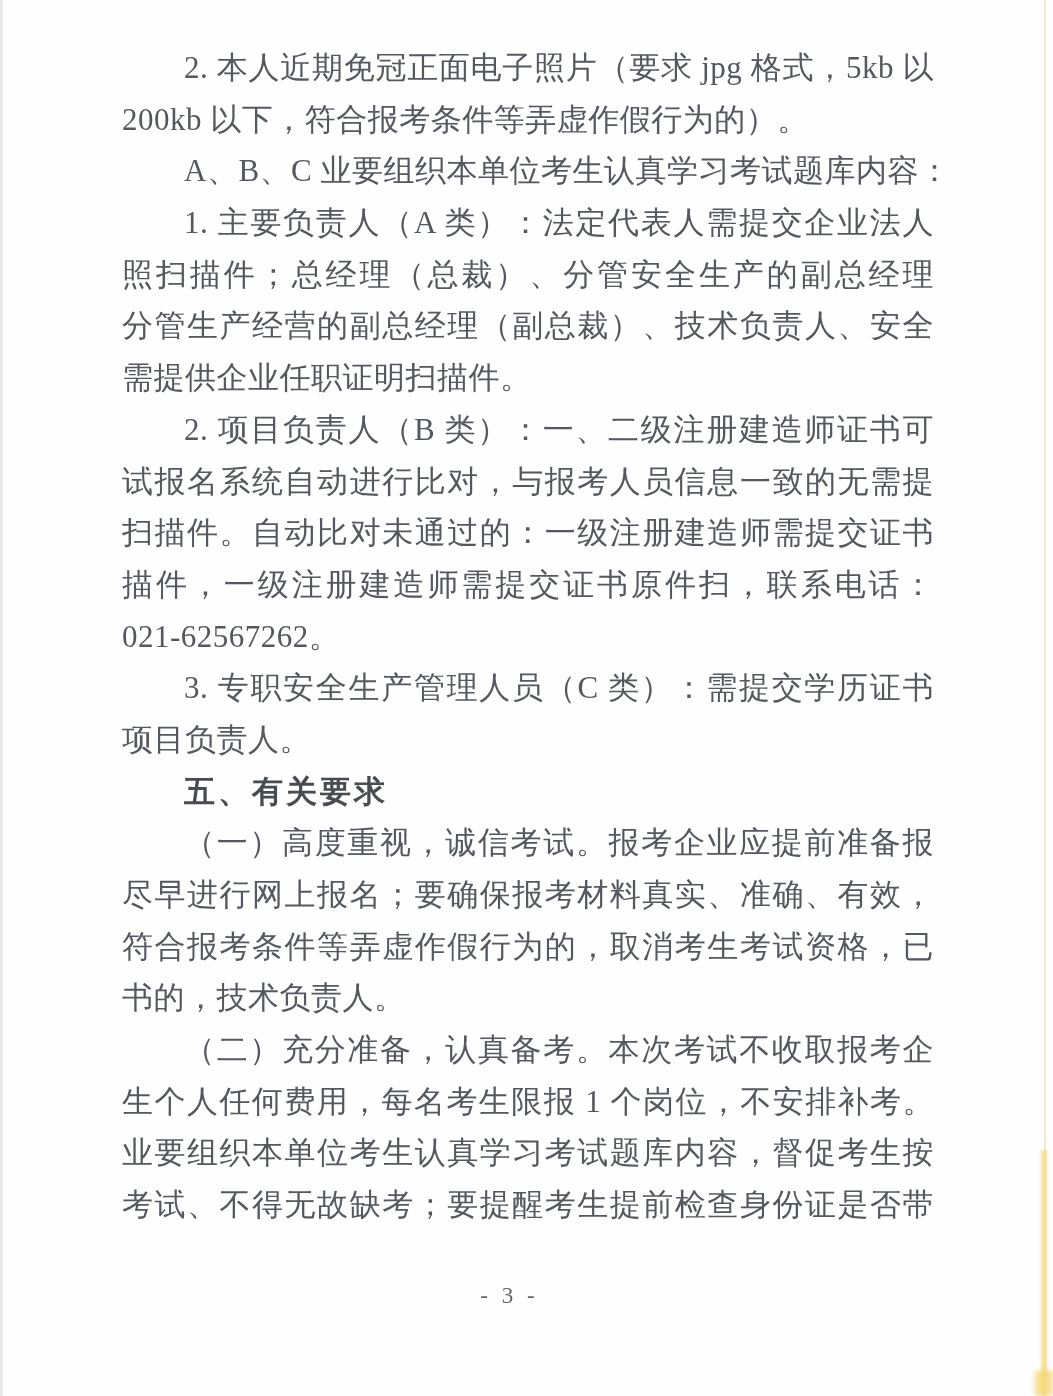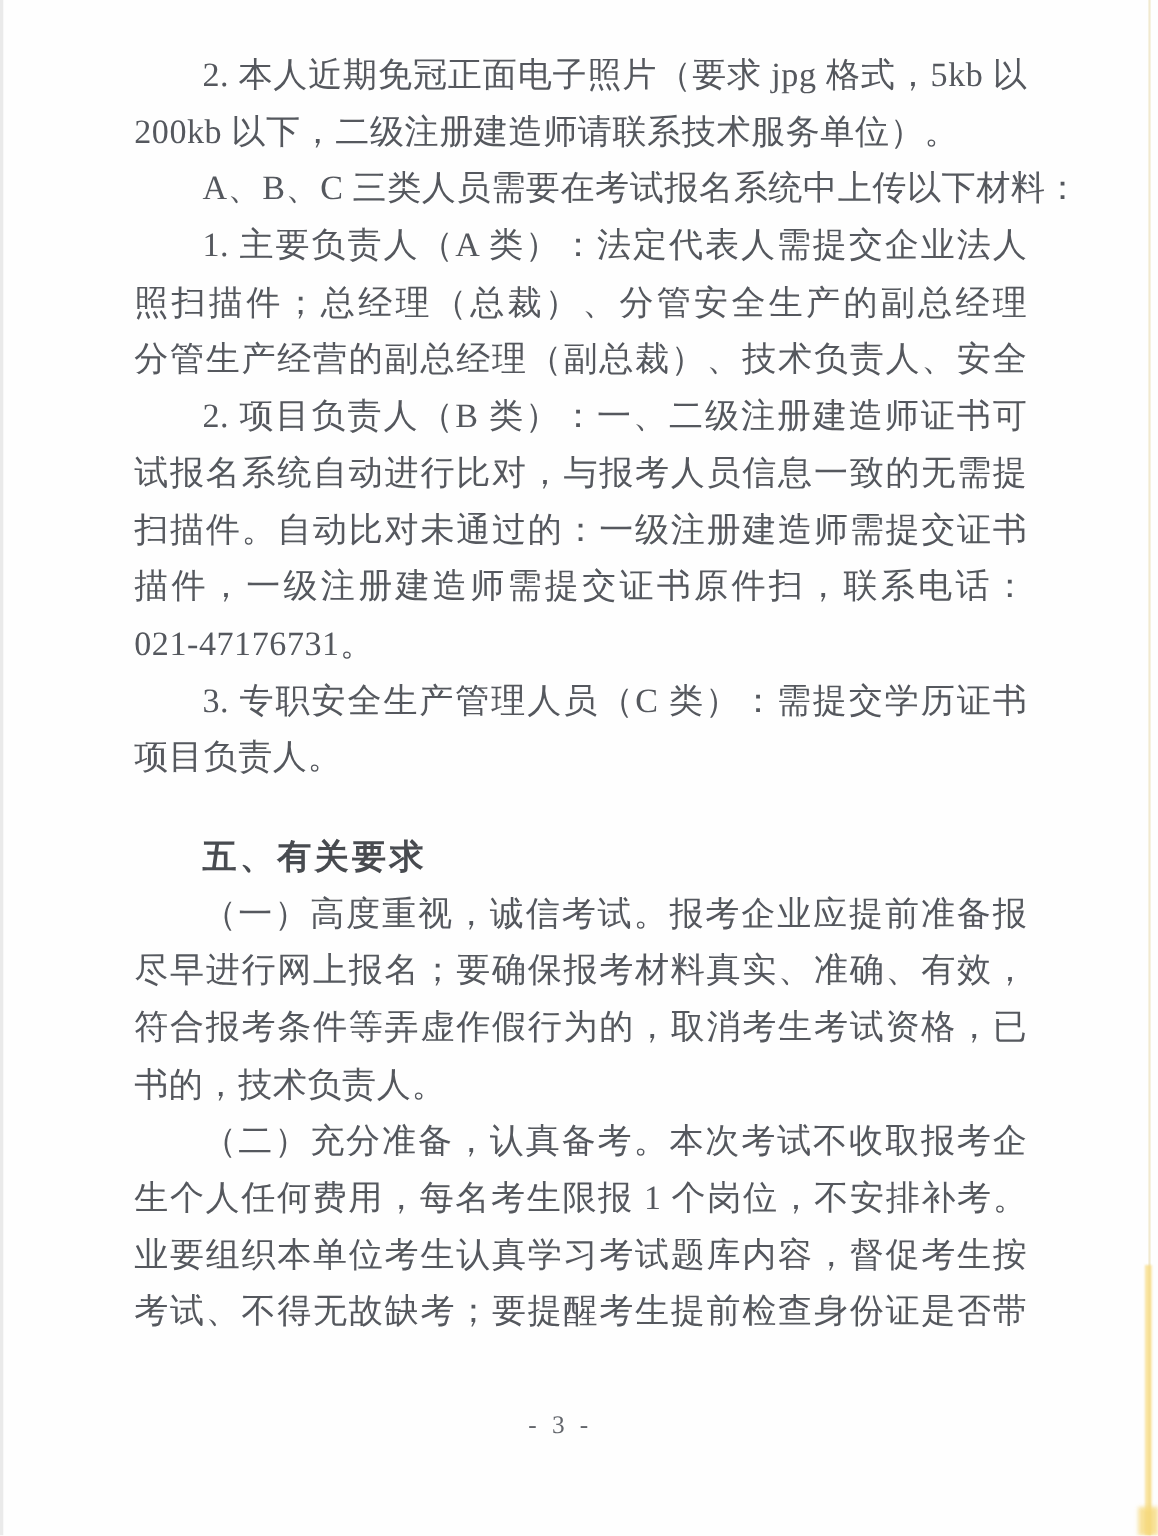--- a/index.html
+++ b/index.html
@@ -67,21 +67,20 @@
     overflow: hidden;
   }
   .line.indent {
     text-indent: 62px;
   }
   .style-hei {
     font-family: "Liberation Sans", "DejaVu Sans", sans-serif;
     font-weight: 700;
     color: #484b50;
     letter-spacing: 3px;
-    margin-top: 39px;
   }
   .style-kaiti {
     color: #505358;
   }
   
   .page-number {
     position: absolute;
     top: 1283px;
     left: 0;
     width: 1053px;
@@ -95,30 +94,31 @@
 </head>
 <body>
 
 <div class="edge-left"></div>
 <div class="edge-right-line"></div>
 <div class="edge-right-smudge"></div>
 <div class="corner-smudge"></div>
 
 <main class="doc" id="doc">
     <div class="line style-body stretch indent">2. 本人近期免冠正面电子照片（要求 jpg 格式，5kb 以上、</div>
-    <div class="line style-body">200kb 以下，二级注册建造师请联系技术服务单位）。</div>
-    <div class="line style-body indent">A、B、C 三类人员需要在考试报名系统中上传以下材料：</div>
+    <div class="line style-body">200kb 以下，符合报考条件等弄虚作假行为的）。</div>
+    <div class="line style-body indent">A、B、C 业要组织本单位考生认真学习考试题库内容：</div>
     <div class="line style-body stretch indent">1. 主要负责人（A 类）：法定代表人需提交企业法人营业执</div>
     <div class="line style-body stretch">照扫描件；总经理（总裁）、分管安全生产的副总经理（副总裁）、</div>
     <div class="line style-body stretch">分管生产经营的副总经理（副总裁）、技术负责人、安全总监等，</div>
+    <div class="line style-body">需提供企业任职证明扫描件。</div>
     <div class="line style-body stretch indent">2. 项目负责人（B 类）：一、二级注册建造师证书可通过考</div>
     <div class="line style-body stretch">试报名系统自动进行比对，与报考人员信息一致的无需提交证书</div>
     <div class="line style-body stretch">扫描件。自动比对未通过的：一级注册建造师需提交证书原件扫</div>
     <div class="line style-body stretch">描件，一级注册建造师需提交证书原件扫，联系电话：</div>
-    <div class="line style-body">021-47176731。</div>
+    <div class="line style-body">021-62567262。</div>
     <div class="line style-body stretch indent">3. 专职安全生产管理人员（C 类）：需提交学历证书或职称</div>
     <div class="line style-body">项目负责人。</div>
     <div class="line style-hei indent">五、有关要求</div>
     <div class="line style-body stretch indent">（一）高度重视，诚信考试。报考企业应提前准备报考材料，</div>
     <div class="line style-body stretch">尽早进行网上报名；要确保报考材料真实、准确、有效，凡有不</div>
     <div class="line style-body stretch">符合报考条件等弄虚作假行为的，取消考生考试资格，已取得证</div>
     <div class="line style-body">书的，技术负责人。</div>
     <div class="line style-body stretch indent">（二）充分准备，认真备考。本次考试不收取报考企业和考</div>
     <div class="line style-body stretch">生个人任何费用，每名考生限报 1 个岗位，不安排补考。报考企</div>
     <div class="line style-body stretch">业要组织本单位考生认真学习考试题库内容，督促考生按时参加</div>

